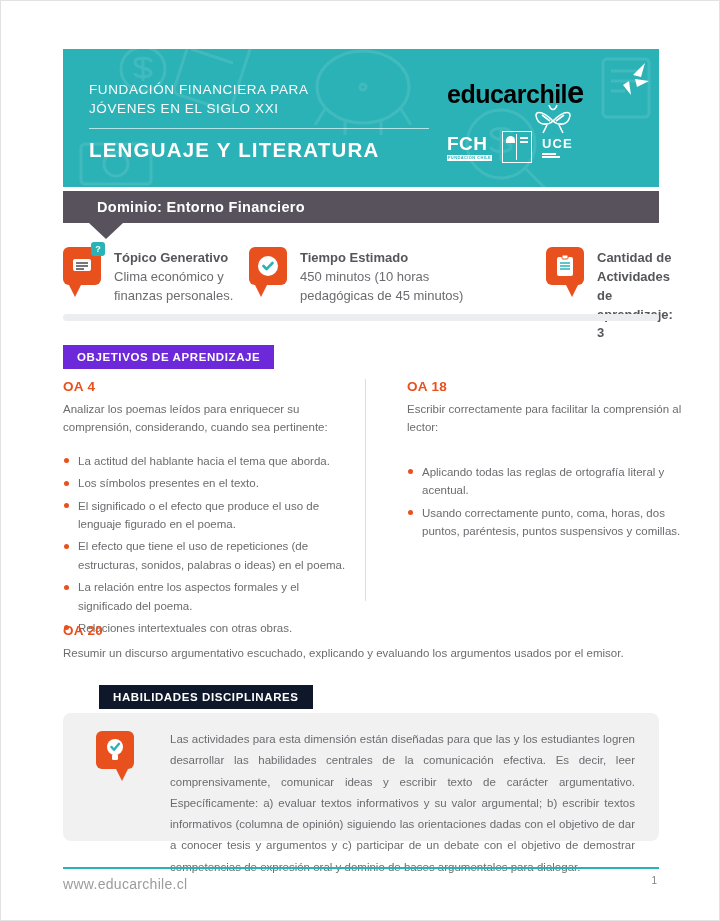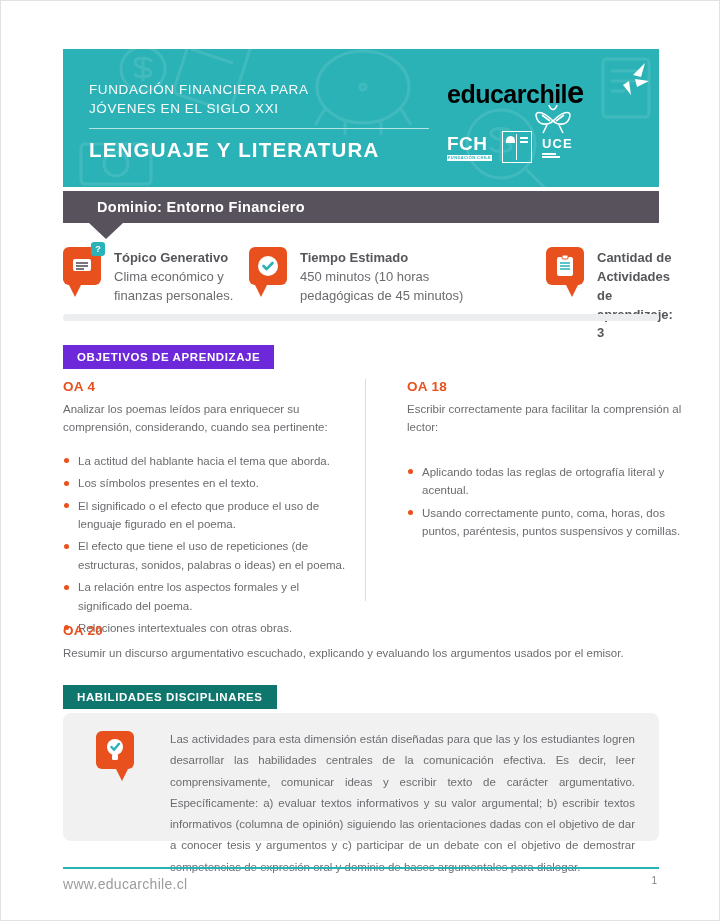--- a/index.html
+++ b/index.html
@@ -95,21 +95,21 @@
   .strip-divider{
     position:absolute;left:62px;top:313px;width:596px;height:7px;
     background:#ecedee;border-radius:4px;
   }
   
   .badge{
     position:absolute;left:62px;height:24px;display:inline-flex;align-items:center;
     padding:0 14px;color:#fff;font-size:11.5px;font-weight:bold;letter-spacing:.6px;
   }
   .badge.objectives{top:344px;background:#6d28d9;}
-  .badge.skills{top:684px;background:#0f766e;}
+  .badge.skills{top:684px;background:#0f172a;margin-left:36px;}
   
   .oa-col{position:absolute;top:378px;}
   .oa-col.left{left:62px;width:292px;}
   .oa-col.right{left:390px;width:282px;margin-left:16px;}
   .col-divider{position:absolute;left:364px;top:378px;width:1px;height:222px;background:#dcdddf;}
   .oa-heading{color:#e8511e;font-size:13.5px;font-weight:bold;letter-spacing:.3px;margin:0 0 6px 0;}
   .oa-intro{color:#6b6c6f;font-size:11.5px;line-height:1.6;margin:0;}
   ul.oa-list{list-style:none;margin:15px 0 0 0;padding:0;}
   ul.oa-list li{
     position:relative;padding-left:15px;color:#6b6c6f;font-size:11.5px;line-height:1.6;

